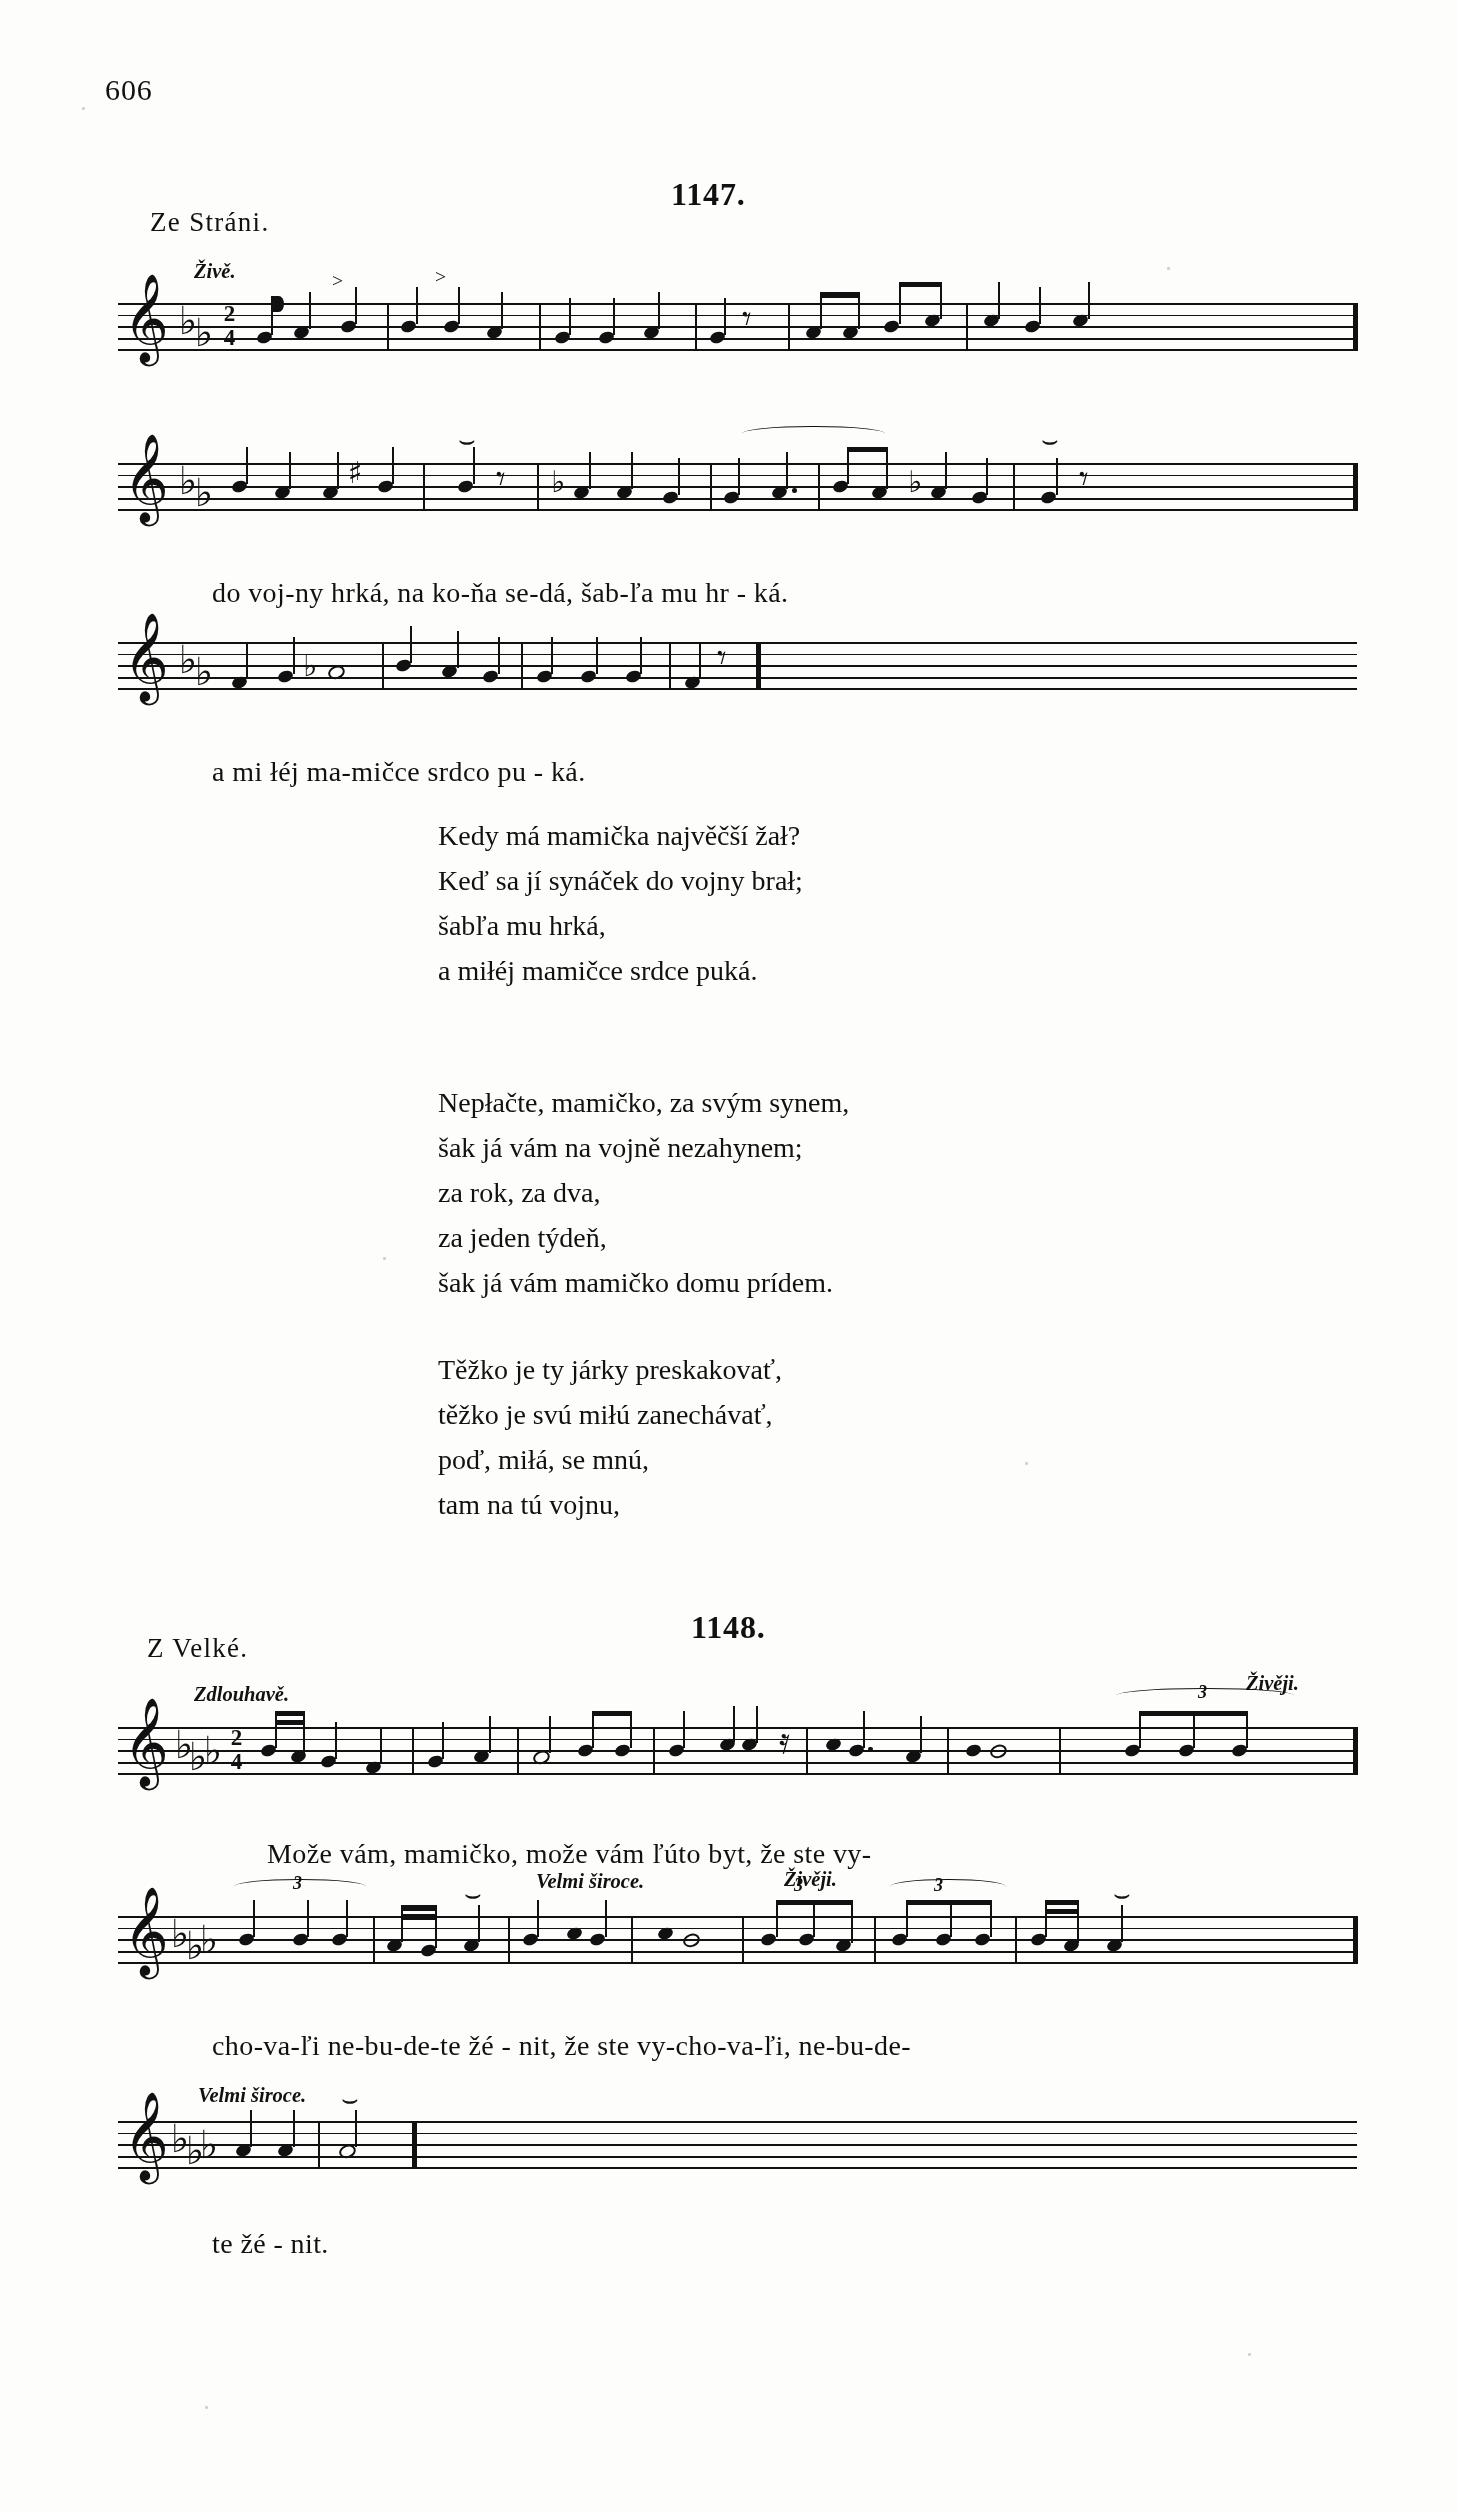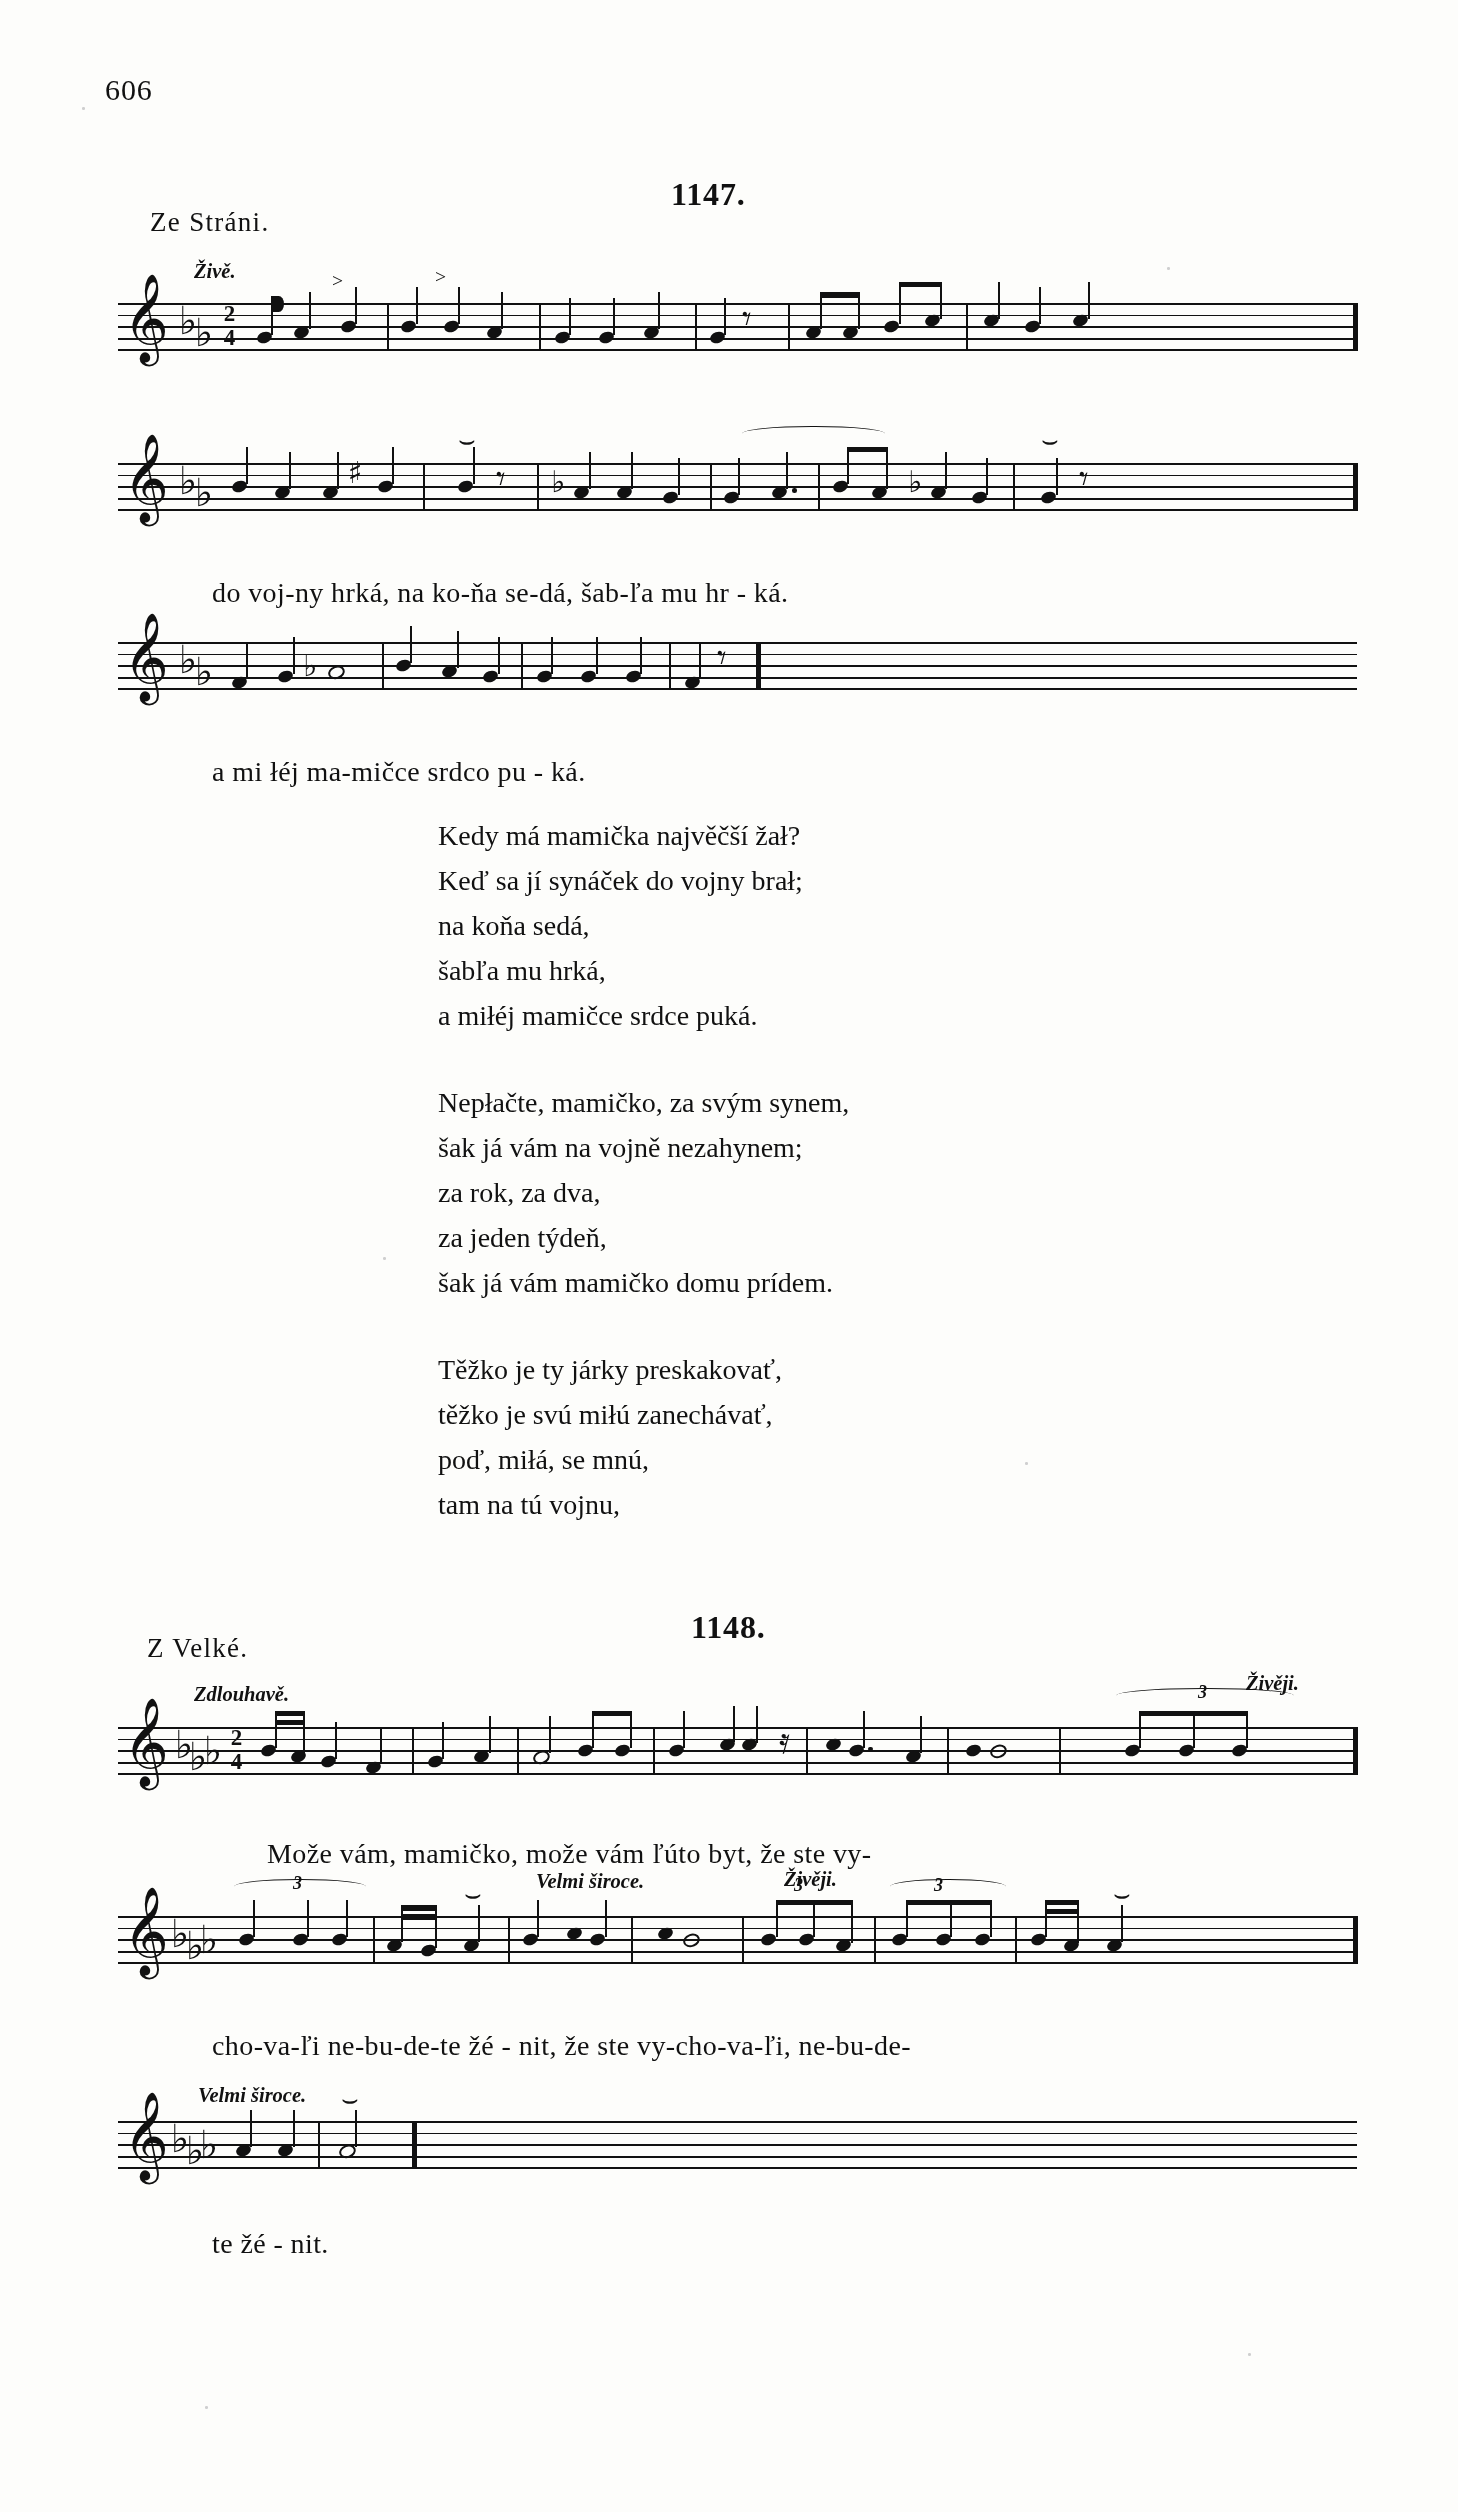--- a/index.html
+++ b/index.html
@@ -380,21 +380,20 @@
     <div class="notehead" style="left:567px; top:35px;"></div>
     <div class="stem" style="left:581px; top:0px; height:37px;"></div>
     <div class="rest" style="left:599px; top:-1.8px;">𝄾</div>
     <div class="barline end" style="left:638px;"></div>
   </div>
   <div class="lyric-line" style="left:212px; top:756px;">a  mi łéj    ma-mičce    srdco pu - ká.</div>
 
   <div class="verse" style="left:438px; top:813px;">
     <div>Kedy má mamička najvěčší žał?</div>
     <div>Keď sa jí synáček do vojny brał;</div>
-    <div>na koňa sedá,</div>
     <div>šabľa mu hrká,</div>
     <div>a miłéj mamičce srdce puká.</div>
   </div>
 
   <div class="verse" style="left:438px; top:1080px;">
     <div>Nepłačte, mamičko, za svým synem,</div>
     <div>šak já vám na vojně nezahynem;</div>
     <div>za rok, za dva,</div>
     <div>za jeden týdeň,</div>
     <div>šak já vám mamičko domu prídem.</div>

